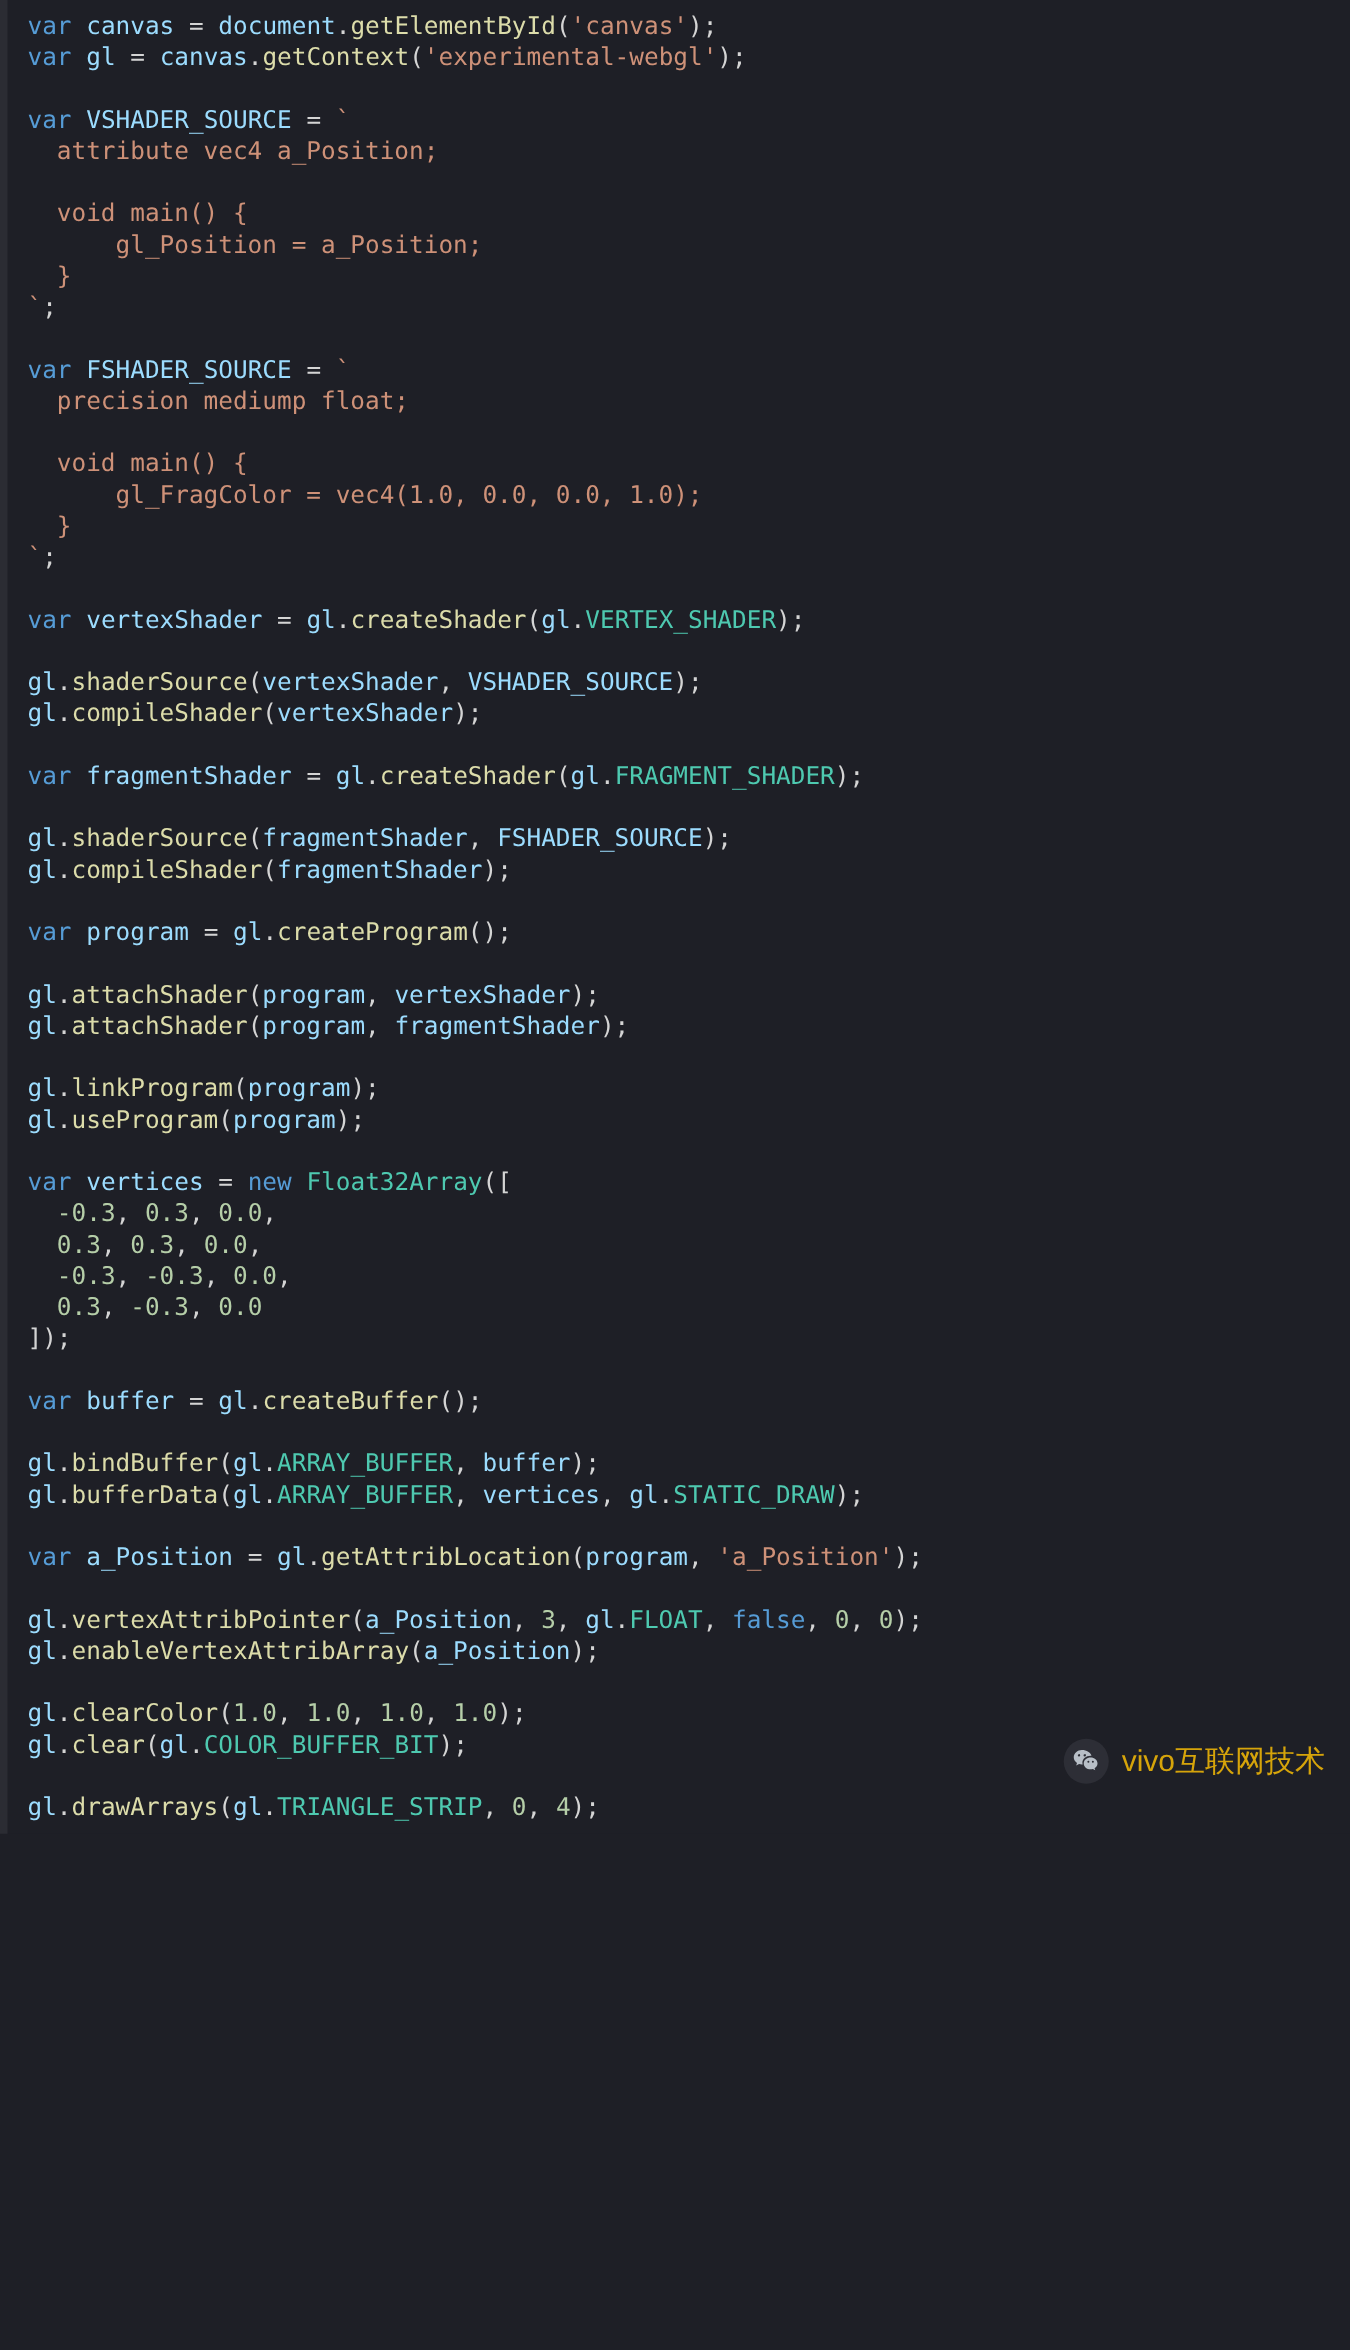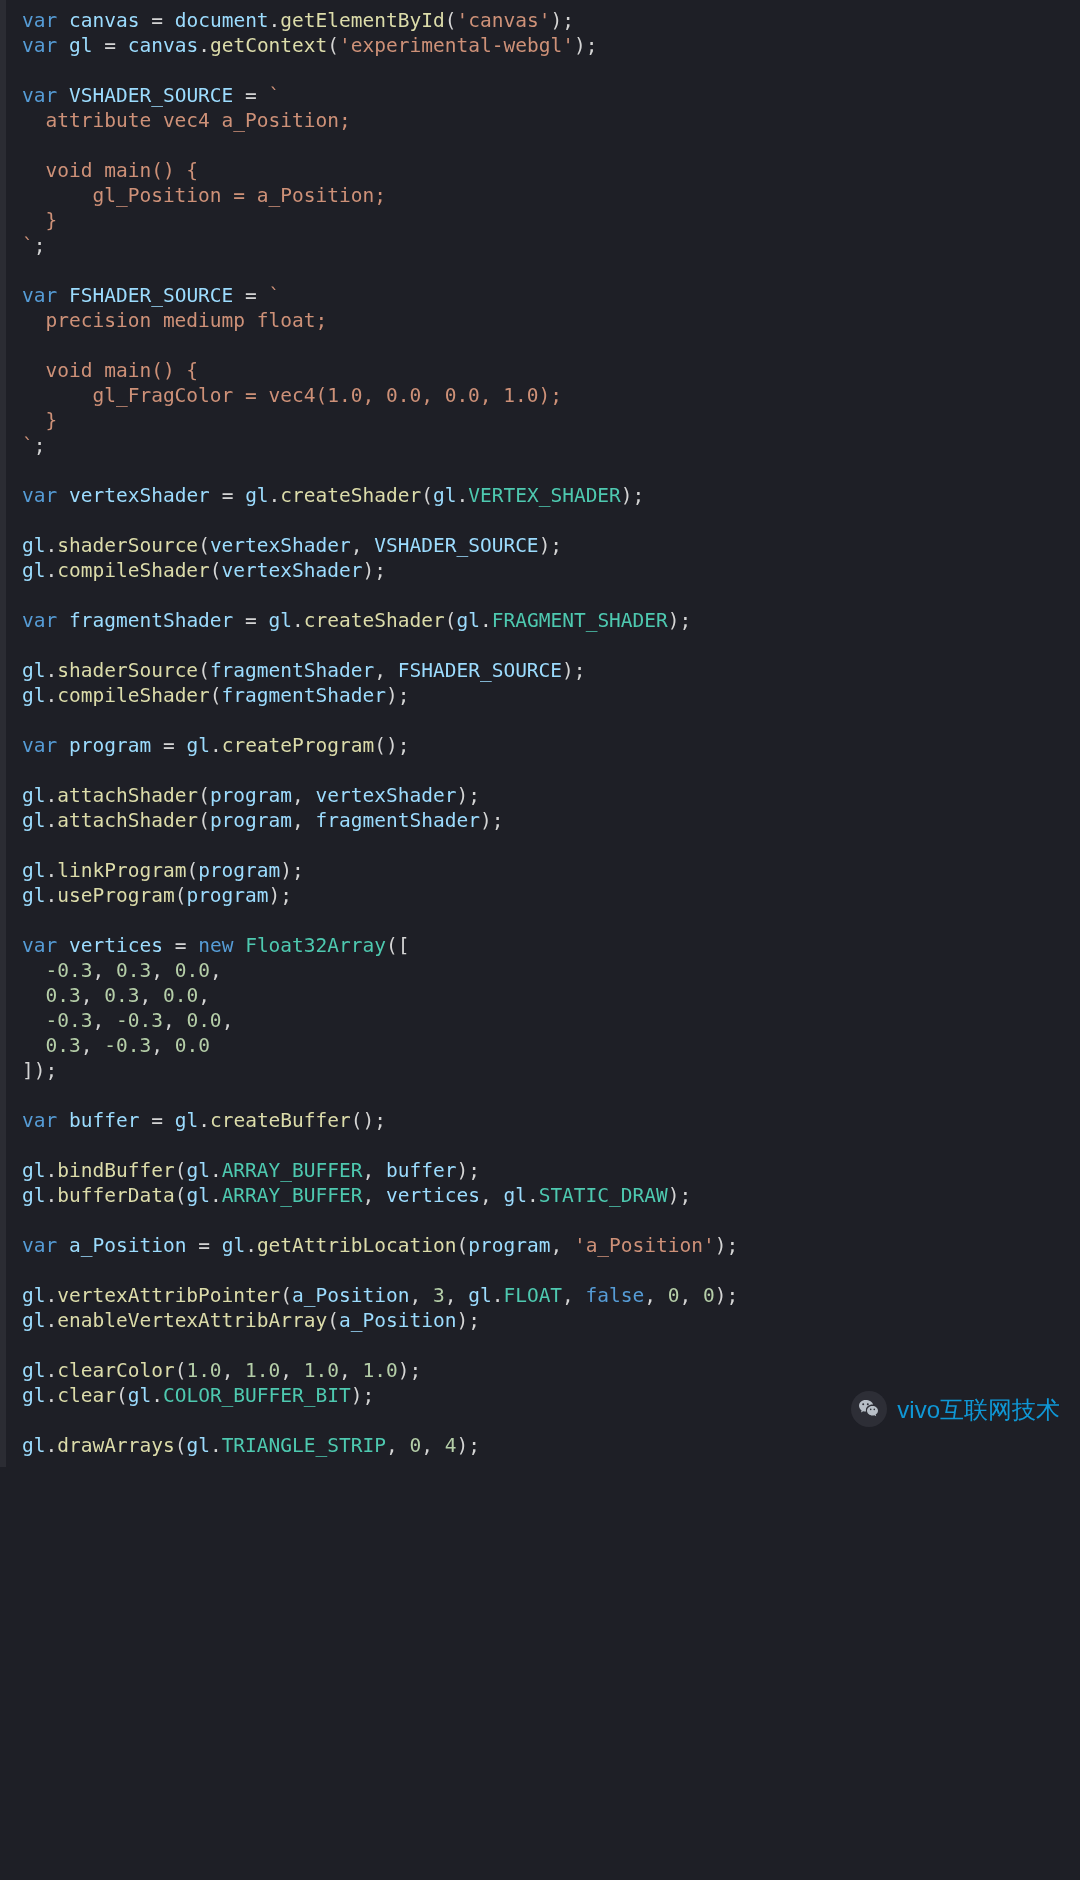--- a/index.html
+++ b/index.html
@@ -10,21 +10,21 @@
   .tok-id{color:#9cdcfe;}
   .tok-obj{color:#9cdcfe;}
   .tok-fn{color:#dcdcaa;}
   .tok-str{color:#ce9178;}
   .tok-num{color:#b5cea8;}
   .tok-const{color:#4ec9b0;}
   .tok-class{color:#4ec9b0;}
   .tok-pn{color:#d4d4d4;}
   .tok-op{color:#d4d4d4;}
   .tok-bool{color:#569cd6;}
-  .watermark{position:absolute;right:20px;bottom:40px;display:flex;align-items:center;gap:10px;color:#0ea5e9;font-family:-apple-system,"PingFang SC","Microsoft YaHei",sans-serif;font-size:24px;opacity:.9;}
+  .watermark{position:absolute;right:20px;bottom:40px;display:flex;align-items:center;gap:10px;color:#eab308;font-family:-apple-system,"PingFang SC","Microsoft YaHei",sans-serif;font-size:24px;opacity:.9;}
   .wm-icon{width:36px;height:36px;border-radius:50%;background:#2f3038;display:flex;align-items:center;justify-content:center;}
   .wm-icon svg{width:24px;height:24px;fill:#c9d1d9;}
 </style>
 </head>
 <body>
 
 <div class="editor">
   <div class="gutter"></div>
   <div class="code" id="code-block"><span class="tok-kw">var</span><span class="tok-pn"> </span><span class="tok-id">canvas</span><span class="tok-pn"> </span><span class="tok-op">=</span><span class="tok-pn"> </span><span class="tok-obj">document</span><span class="tok-pn">.</span><span class="tok-fn">getElementById</span><span class="tok-pn">(</span><span class="tok-str">'canvas'</span><span class="tok-pn">);</span>
 <span class="tok-kw">var</span><span class="tok-pn"> </span><span class="tok-id">gl</span><span class="tok-pn"> </span><span class="tok-op">=</span><span class="tok-pn"> </span><span class="tok-obj">canvas</span><span class="tok-pn">.</span><span class="tok-fn">getContext</span><span class="tok-pn">(</span><span class="tok-str">'experimental-webgl'</span><span class="tok-pn">);</span>

